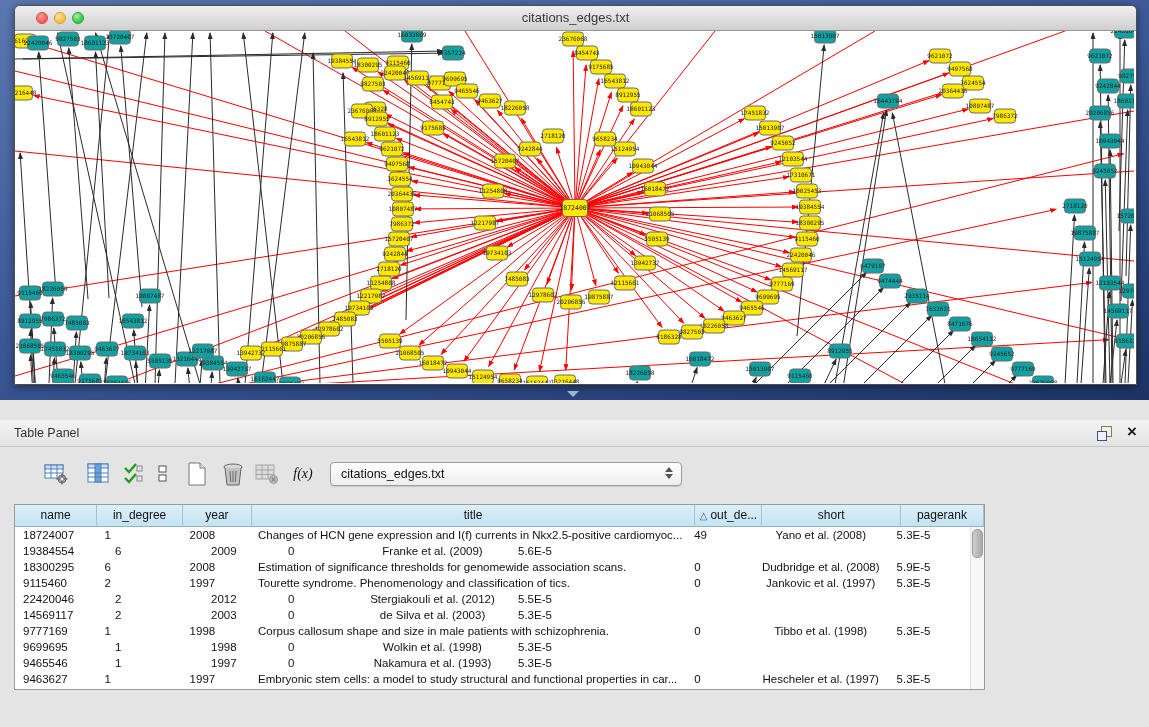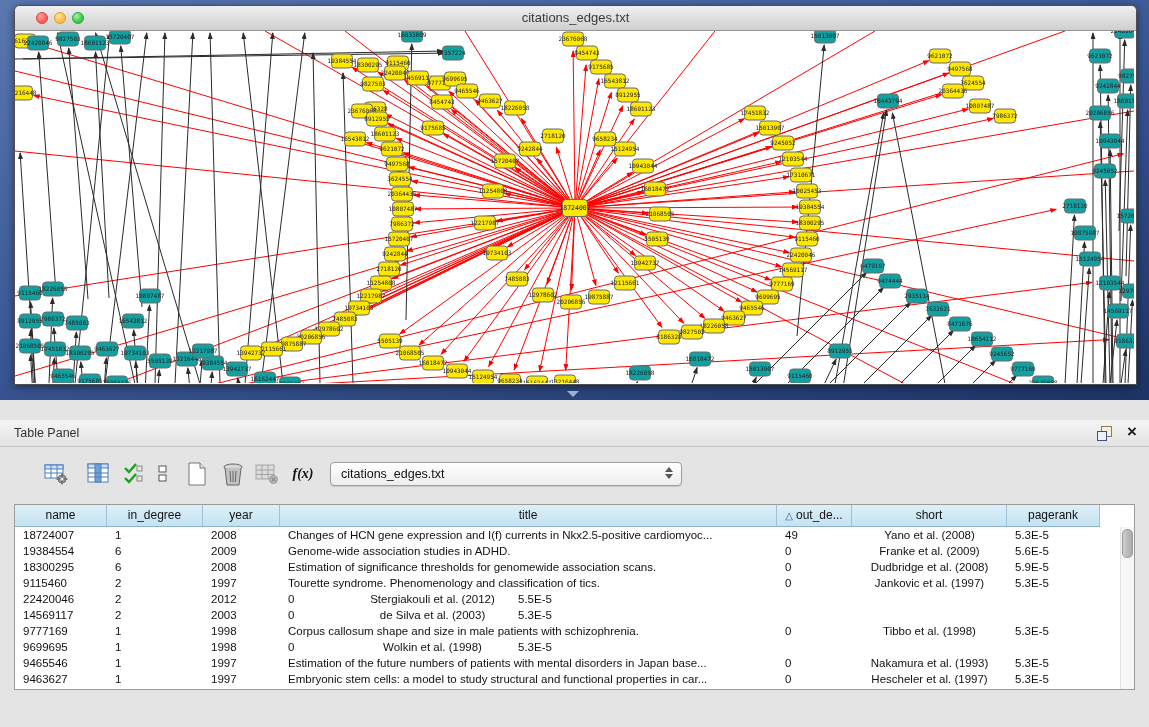--- a/index.html
+++ b/index.html
@@ -30,30 +30,30 @@
   .panel-head{position:relative;height:26px;background:linear-gradient(#f5f5f5,#e3e3e3);
               border-bottom:1px solid #c6c6c6;}
   .panel-title{position:absolute;left:14px;top:6px;font-size:12.5px;color:#333;}
   .float-btn{position:absolute;right:38px;top:6px;width:14px;height:14px;}
   .float-back{position:absolute;left:4px;top:0;width:9px;height:9px;border:1.5px solid #8a7d4d;background:#f4f1e4;}
   .float-front{position:absolute;left:0;top:5px;width:8px;height:8px;border:1.5px solid #3e4f86;background:#eef1fa;}
   .close-btn{position:absolute;right:12px;top:2px;font-size:17px;font-weight:bold;color:#1c1c1c;line-height:20px;}
 
   .toolbar{position:absolute;left:0;top:26px;width:1149px;height:58px;}
   .tool-ico{position:absolute;top:13px;width:30px;height:30px;display:flex;align-items:center;justify-content:center;}
-  .fx-txt{font-family:"Liberation Serif",serif;font-style:italic;font-weight:bold;font-size:14px;color:#111;}
+  .fx-txt{font-family:"Liberation Serif",serif;font-style:italic;font-weight:normal;font-size:14px;color:#111;}
   .net-select{position:absolute;left:330px;top:16px;width:352px;height:24px;box-sizing:border-box;
               border:1px solid #9d9d9d;border-radius:4px;background:linear-gradient(#ffffff,#ededed);
               font-size:12.5px;line-height:22px;padding-left:10px;color:#111;
               box-shadow:0 1px 1px rgba(0,0,0,.12);}
   .sel-arrows{position:absolute;right:8px;top:4px;display:flex;flex-direction:column;gap:2px;}
   .arr-up{width:0;height:0;border-left:4px solid transparent;border-right:4px solid transparent;border-bottom:5px solid #555;}
   .arr-dn{width:0;height:0;border-left:4px solid transparent;border-right:4px solid transparent;border-top:5px solid #555;}
 
-  .table-box{position:absolute;left:14px;top:84px;width:1121px;height:186px;box-sizing:border-box;
+  .table-box{position:absolute;left:14px;top:84px;width:971px;height:186px;box-sizing:border-box;
              background:#fff;border:1px solid #9b9b9b;}
   .thead{display:flex;height:22px;}
   .th{box-sizing:border-box;background:linear-gradient(#ddf0f9,#c4e2f1);
       border-right:1px solid #9fc3d6;border-bottom:1px solid #8fb3c6;
       text-align:center;font-size:12px;line-height:21px;color:#111;overflow:hidden;white-space:nowrap;}
   .sort-tri{color:#2a5d9e;font-size:10px;margin-right:3px;}
   .c0{width:92px}.c1{width:96px}.c2{width:77px}.c3{width:497px}.c4{width:75px}.c5{width:155px}.c6{width:93px}
   .tbody{position:absolute;left:0;top:22px;right:13px;bottom:0;overflow:hidden;}
   .tr{display:flex;height:16px;}
   .td{box-sizing:border-box;padding-left:8px;font-size:11.5px;line-height:16px;color:#111;
@@ -712,21 +712,20 @@
           <div class="td c2">2008</div>
           <div class="td c3">Changes of HCN gene expression and I(f) currents in Nkx2.5-positive cardiomyoc...</div>
           <div class="td c4">49</div>
           <div class="td c5 center">Yano et al. (2008)</div>
           <div class="td c6">5.3E-5</div>
         </div>
         <div class="tr">
           <div class="td c0">19384554</div>
           <div class="td c1">6</div>
           <div class="td c2">2009</div>
-          <div class="td c3">Genome-wide association studies in ADHD.</div>
           <div class="td c4">0</div>
           <div class="td c5 center">Franke et al. (2009)</div>
           <div class="td c6">5.6E-5</div>
         </div>
         <div class="tr">
           <div class="td c0">18300295</div>
           <div class="td c1">6</div>
           <div class="td c2">2008</div>
           <div class="td c3">Estimation of significance thresholds for genomewide association scans.</div>
           <div class="td c4">0</div>
@@ -772,21 +771,20 @@
           <div class="td c1">1</div>
           <div class="td c2">1998</div>
           <div class="td c4">0</div>
           <div class="td c5 center">Wolkin et al. (1998)</div>
           <div class="td c6">5.3E-5</div>
         </div>
         <div class="tr">
           <div class="td c0">9465546</div>
           <div class="td c1">1</div>
           <div class="td c2">1997</div>
-          <div class="td c3">Estimation of the future numbers of patients with mental disorders in Japan base...</div>
           <div class="td c4">0</div>
           <div class="td c5 center">Nakamura et al. (1993)</div>
           <div class="td c6">5.3E-5</div>
         </div>
         <div class="tr">
           <div class="td c0">9463627</div>
           <div class="td c1">1</div>
           <div class="td c2">1997</div>
           <div class="td c3">Embryonic stem cells: a model to study structural and functional properties in car...</div>
           <div class="td c4">0</div>

